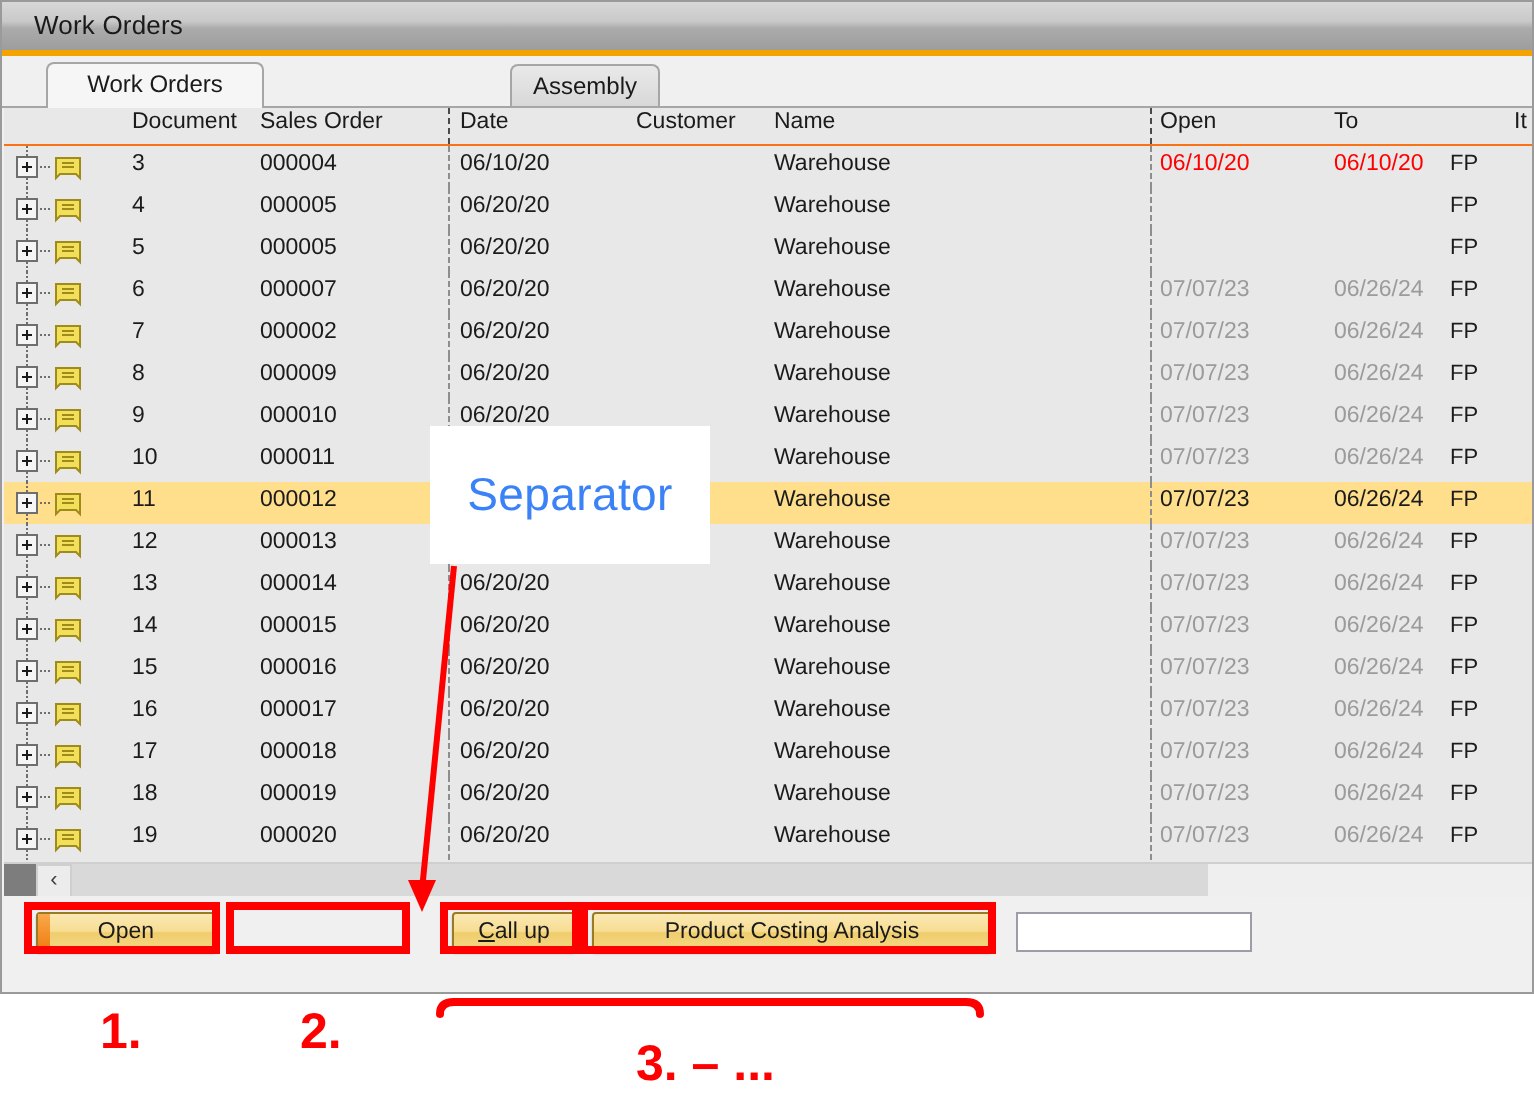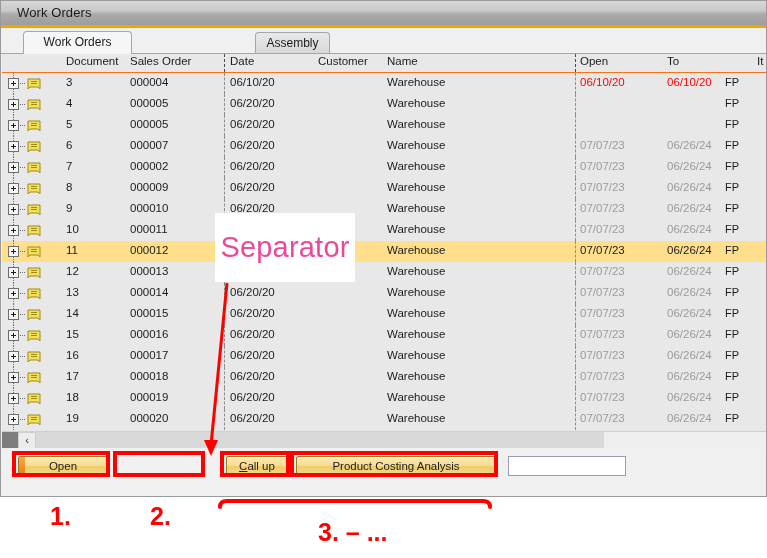--- a/index.html
+++ b/index.html
@@ -161,21 +161,21 @@
     position:absolute;box-sizing:border-box;
     border:4px solid #ff0000;
   }
   .sep-callout{
     position:absolute;left:215px;top:213px;width:140px;height:69px;
     background:#ffffff;
     display:flex;align-items:center;justify-content:center;
     z-index:6;
   }
   .sep-callout span{
-    font-size:29px;color:#ec4899;letter-spacing:0.2px;
+    font-size:23px;color:#3b82f6;letter-spacing:0.2px;
   }
   .anno-num{
     position:absolute;font-size:25px;font-weight:bold;color:#ff0000;
   }
   .anno-svg{position:absolute;left:0;top:0;width:767px;height:558px;pointer-events:none;z-index:8;}
 </style>
 </head>
 <body>
 
 <div class="screen">

